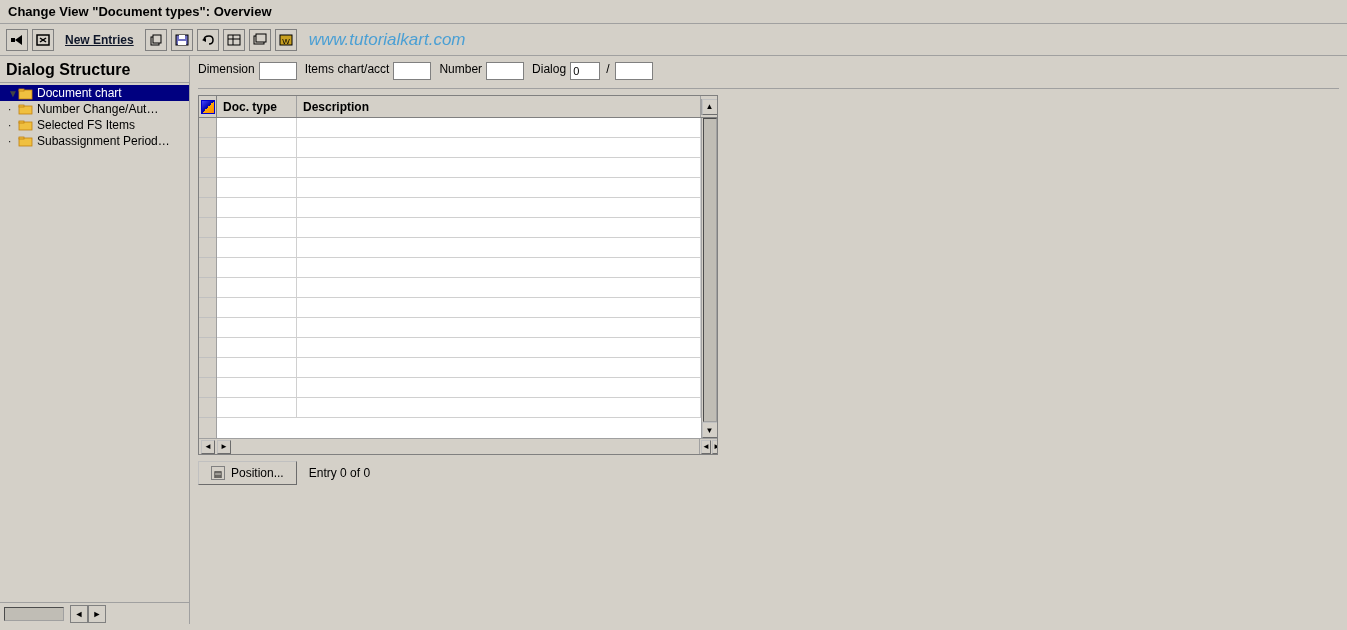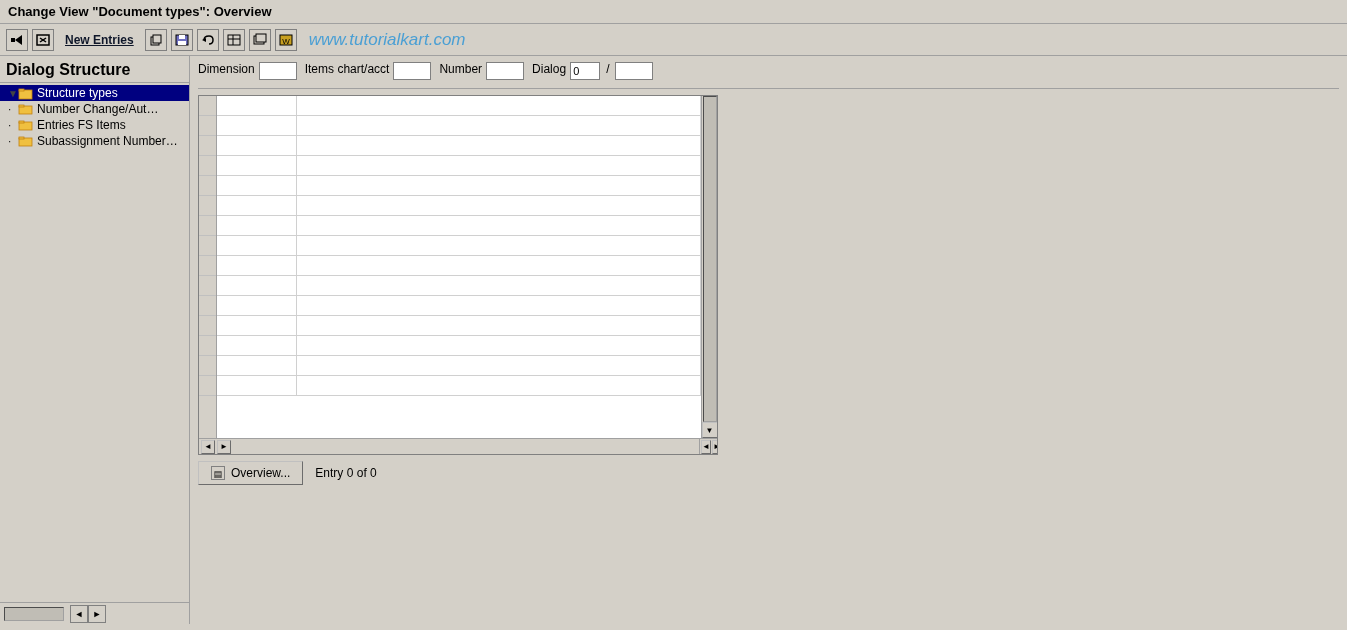--- a/index.html
+++ b/index.html
@@ -418,21 +418,21 @@
 
       <div class="tree-item selected">
         <span class="indent" style="width:4px"></span>
         <span class="tree-arrow">▼</span>
         <span class="folder-icon">
           <svg viewBox="0 0 16 14" fill="none" xmlns="http://www.w3.org/2000/svg">
             <rect x="1" y="4" width="13" height="9" fill="#f0c040" stroke="#c08010" stroke-width="0.8"></rect>
             <rect x="1" y="3" width="5" height="2" fill="#f0c040" stroke="#c08010" stroke-width="0.8"></rect>
           </svg>
         </span>
-        <span>Structure types</span>
+        <span>Document chart</span>
       </div>
 
       <div class="tree-item">
         <span class="indent" style="width:4px"></span>
         <span class="tree-arrow" style="color:#000">·</span>
         <span class="folder-icon">
           <svg viewBox="0 0 16 14" fill="none" xmlns="http://www.w3.org/2000/svg">
             <rect x="1" y="4" width="13" height="8" fill="#f0c040" stroke="#c08010" stroke-width="0.8"></rect>
             <rect x="1" y="3" width="5" height="2" fill="#f0c040" stroke="#c08010" stroke-width="0.8"></rect>
           </svg>
@@ -442,33 +442,33 @@
 
       <div class="tree-item">
         <span class="indent" style="width:4px"></span>
         <span class="tree-arrow" style="color:#000">·</span>
         <span class="folder-icon">
           <svg viewBox="0 0 16 14" fill="none" xmlns="http://www.w3.org/2000/svg">
             <rect x="1" y="4" width="13" height="8" fill="#f0c040" stroke="#c08010" stroke-width="0.8"></rect>
             <rect x="1" y="3" width="5" height="2" fill="#f0c040" stroke="#c08010" stroke-width="0.8"></rect>
           </svg>
         </span>
-        <span>Entries FS Items</span>
+        <span>Selected FS Items</span>
       </div>
 
       <div class="tree-item">
         <span class="indent" style="width:4px"></span>
         <span class="tree-arrow" style="color:#000">·</span>
         <span class="folder-icon">
           <svg viewBox="0 0 16 14" fill="none" xmlns="http://www.w3.org/2000/svg">
             <rect x="1" y="4" width="13" height="8" fill="#f0c040" stroke="#c08010" stroke-width="0.8"></rect>
             <rect x="1" y="3" width="5" height="2" fill="#f0c040" stroke="#c08010" stroke-width="0.8"></rect>
           </svg>
         </span>
-        <span>Subassignment Number…</span>
+        <span>Subassignment Period…</span>
       </div>
     </div>
     <div class="left-panel-footer">
       <div class="footer-scroll"></div>
       <div class="footer-nav-btn">◄</div>
       <div class="footer-nav-btn">►</div>
     </div>
   </div>
 
   <div class="right-panel">
@@ -490,20 +490,30 @@
         <span class="filter-label">Dialog</span>
         <input class="filter-input" type="text" value="0" style="width: 30px;">
         <span style="margin:0 2px">/</span>
         <input class="filter-input" type="text" style="width: 38px;">
       </div>
     </div>
     <div class="filter-divider"></div>
 
     <div class="table-container">
 
+      <div class="table-header-row">
+        <div class="col-selector">
+          <div class="col-selector-icon"></div>
+        </div>
+        <div class="th doc-type">Doc. type</div>
+        <div class="th description">Description</div>
+        <div class="table-scrollbar-v" style="justify-content:flex-start; border-left:1px solid #a0a0a0;">
+          <div class="scrollbar-btn">▲</div>
+        </div>
+      </div>
 
       <div class="table-body" style="display:flex; flex:1; overflow:hidden;">
 
         <div class="row-selectors">
           <div class="row-selector"></div>
           <div class="row-selector"></div>
           <div class="row-selector"></div>
           <div class="row-selector"></div>
           <div class="row-selector"></div>
           <div class="row-selector"></div>
@@ -595,18 +605,18 @@
         <div class="hscroll-right">
           <div class="hscroll-btn">◄</div>
           <div class="hscroll-btn">►</div>
         </div>
       </div>
     </div>
 
     <div class="actions-row">
       <button class="position-btn">
         <span style="width:14px;height:14px;border:1px solid #808080;display:inline-block;background:#d4d0c8;font-size:9px;text-align:center;line-height:14px;">▤</span>
-        <span>Overview...</span>
+        <span>Position...</span>
       </button>
       <span class="entry-label">Entry 0 of 0</span>
     </div>
   </div>
 </div>
 
 </body></html>

